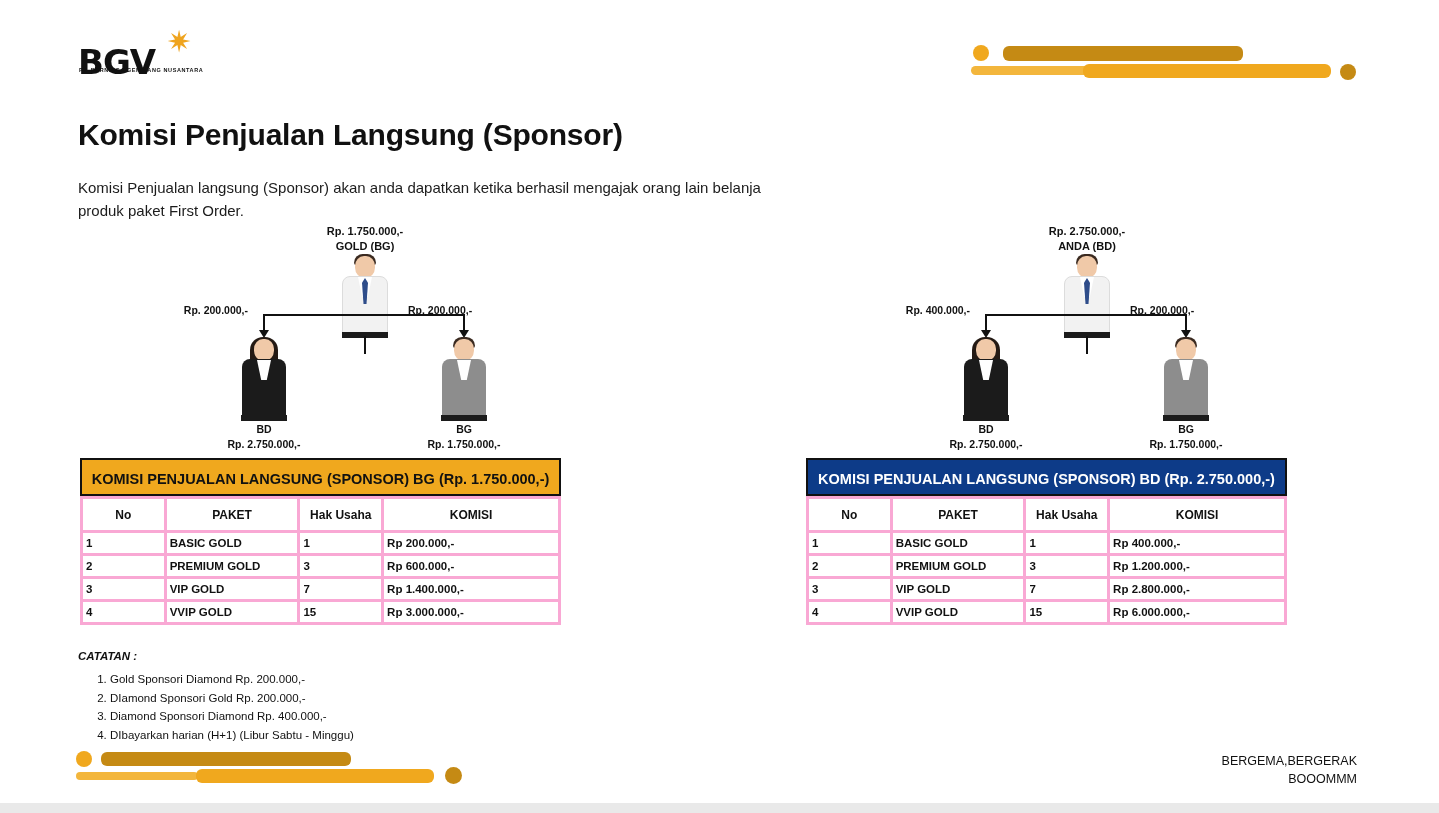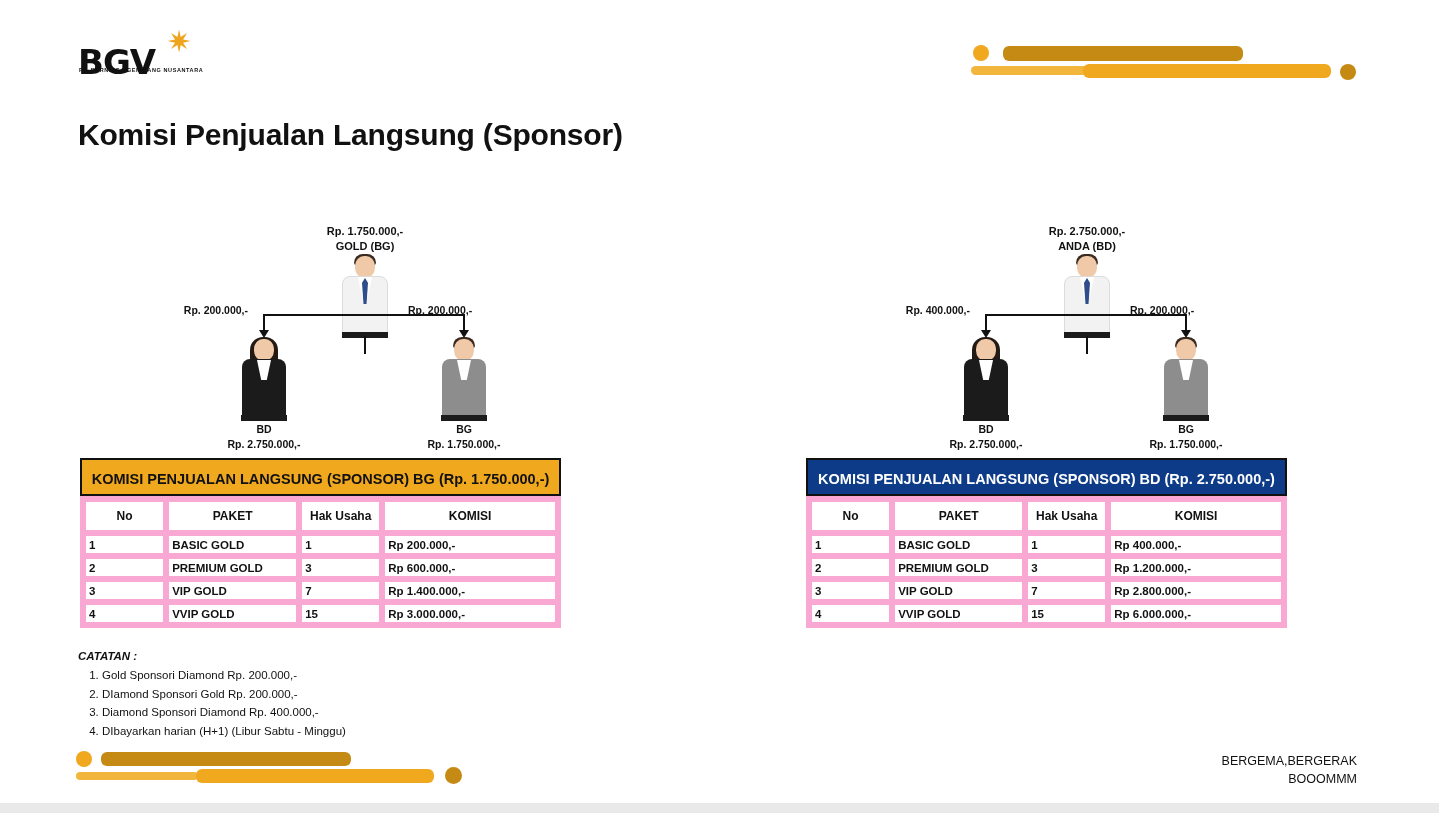--- a/index.html
+++ b/index.html
@@ -239,21 +239,21 @@
     box-sizing: border-box;
   }
   .table-head.gold { background: #f0a81e; color: #111; }
   .table-head.blue { background: #0d3b88; color: #ffffff; }
   table.t {
     width: 100%;
     border-collapse: collapse;
     table-layout: fixed;
   }
   table.t th, table.t td {
-    border: 6px solid #f9a8d4;
+    border: 3px solid #f9a8d4;
     font-size: 11.5px;
     font-weight: bold;
     color: #111;
     height: 23px;
     padding: 0 3px;
     box-sizing: border-box;
     background: #fff;
   }
   table.t th { height: 34px; font-size: 12px; }
   .col-no    { width: 17.5%; }
@@ -269,21 +269,21 @@
     width: 520px;
   }
   .notes-title {
     font-size: 11.5px;
     font-weight: bold;
     color: #111;
     margin-bottom: 4px;
     font-style: italic;
   }
   .notes ol {
-    margin: 0;
+    margin: 8px;
     padding-left: 24px;
     font-size: 11.5px;
     color: #111;
     line-height: 1.62;
   }
 
   
   .footer-text {
     position: absolute;
     right: 82px;
@@ -315,20 +315,21 @@
 
   <div class="deco">
     <div class="dot" style="left:76px; top:751px; width:16px; height:16px; background:#f0a81e;"></div>
     <div class="bar" style="left:101px; top:752px; width:250px; height:14px; background:#c58a14;"></div>
     <div class="bar" style="left:76px; top:772px; width:122px; height:8px; background:#f3b63c;"></div>
     <div class="bar" style="left:196px; top:769px; width:238px; height:14px; background:#f0a81e;"></div>
     <div class="dot" style="left:445px; top:767px; width:17px; height:17px; background:#c58a14;"></div>
   </div>
 
   <div class="title">Komisi Penjualan Langsung (Sponsor)</div>
+  <div class="subtitle">Komisi Penjualan langsung (Sponsor) akan anda dapatkan ketika berhasil mengajak orang lain belanja produk paket First Order.</div>
 
   <div class="diagram" style="left:150px; top:224px;">
     <div class="top-label" style="width:430px;">
       <div>Rp. 1.750.000,-</div>
       <div>GOLD (BG)</div>
     </div>
 
     <div class="person" style="left:186px; top:32px;">
       <div class="hair"></div>
       <div class="head"></div>

